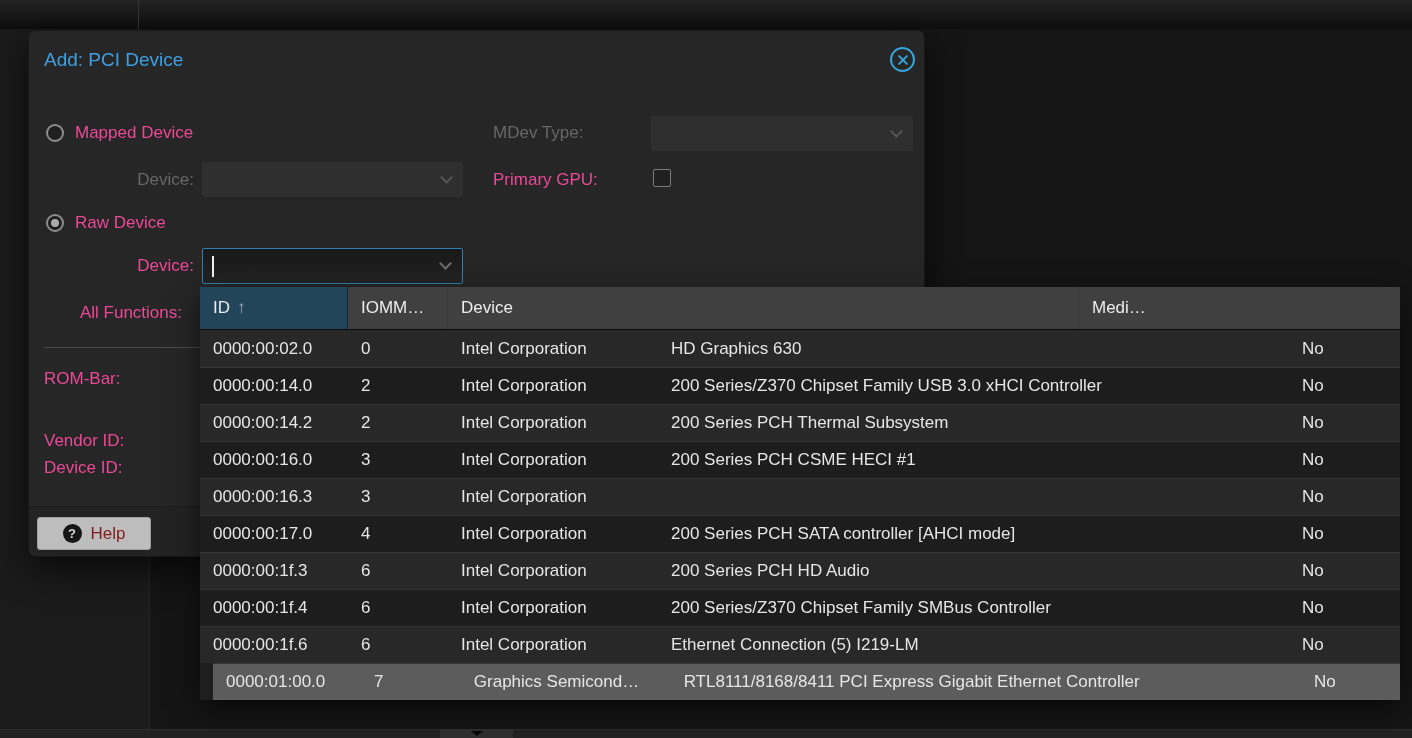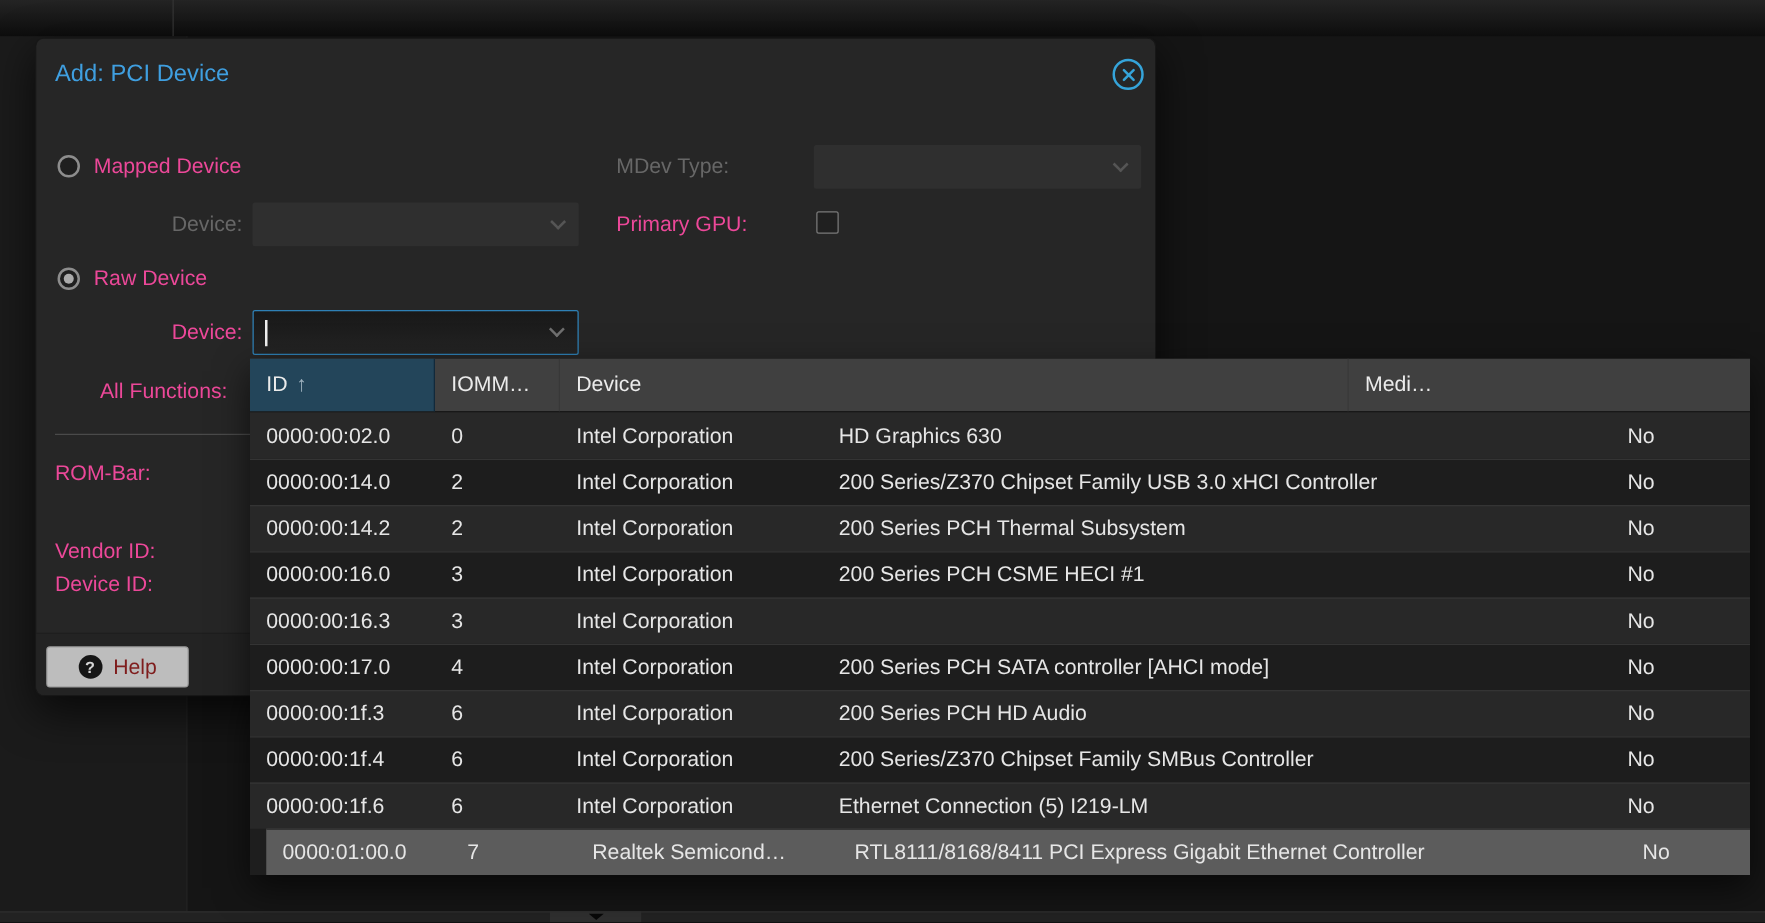--- a/index.html
+++ b/index.html
@@ -206,20 +206,20 @@
         <div class="grid-row stripe-a">
           <div class="cell c0">0000:00:1f.6</div>
           <div class="cell c1">6</div>
           <div class="cell c2">Intel Corporation</div>
           <div class="cell c3">Ethernet Connection (5) I219-LM</div>
           <div class="cell c4">No</div>
         </div>
         <div class="grid-row stripe-b hover">
           <div class="cell c0">0000:01:00.0</div>
           <div class="cell c1">7</div>
-          <div class="cell c2">Realtek Semicond…</div>
+          <div class="cell c2">Graphics Semicond…</div>
           <div class="cell c3">RTL8111/8168/8411 PCI Express Gigabit Ethernet Controller</div>
           <div class="cell c4">No</div>
         </div>
       </div>
   </div>
 
 </div>
 
 </body></html>

